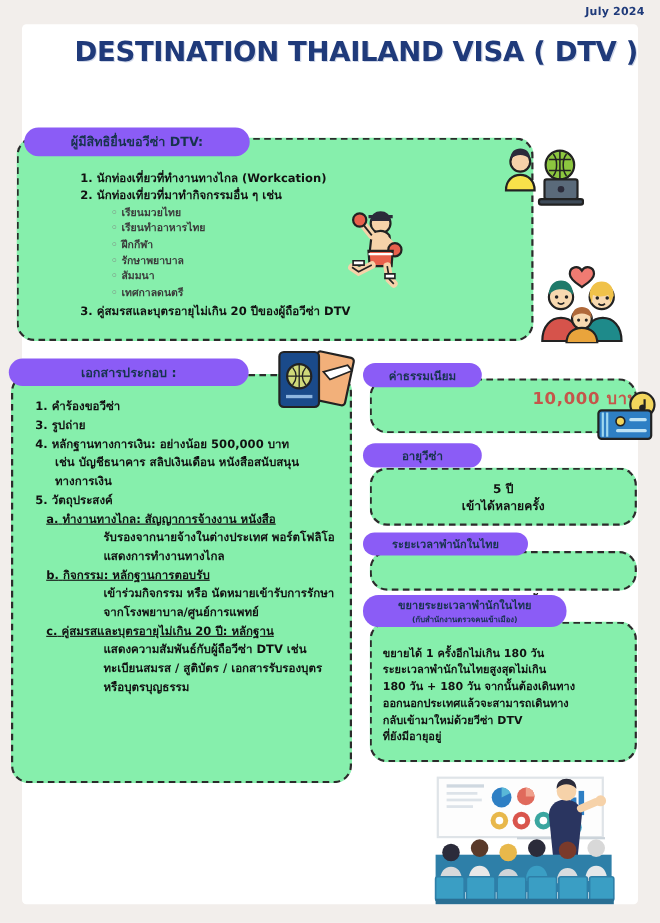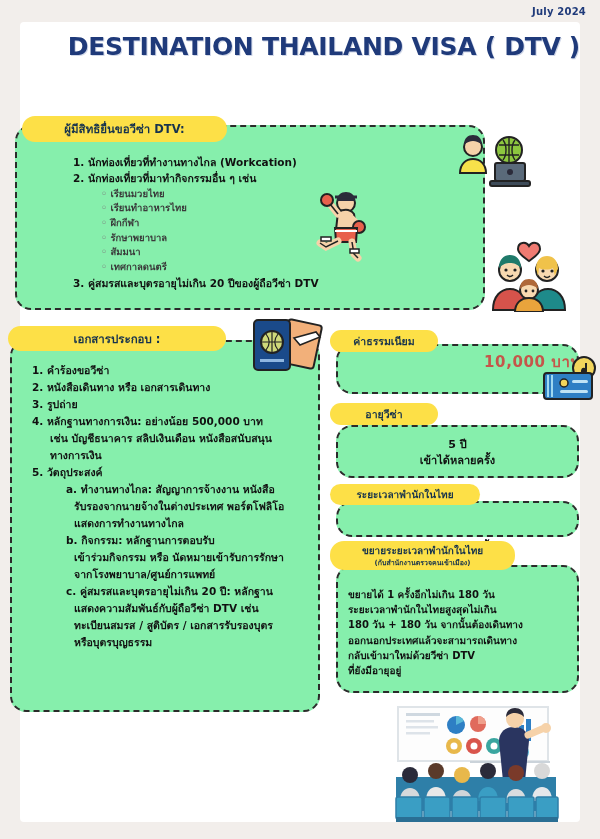--- a/index.html
+++ b/index.html
@@ -32,21 +32,21 @@
   
   .panel{
     position:absolute;
     border:2px dashed #2b2b2b;
     border-radius:16px;
     background:#86efac;
     box-sizing:border-box;
   }
   .pill{
     position:absolute;
-    background:#fde047;
+    background:#8b5cf6;
     border-radius:14px;
     color:#17334d;
     font-weight:bold;
     display:flex;flex-direction:column;
     align-items:center;justify-content:center;
     box-sizing:border-box;
     z-index:4;
     text-align:center;
   }
   .pill .sub{font-size:7px;font-weight:bold;margin-top:-1px;}
@@ -66,22 +66,22 @@
 
   
   #p-docs{left:10px;top:340px;width:310px;height:372px;}
   #pill-docs{left:8px;top:326px;width:218px;height:25px;font-size:11.5px;}
   .doc-list{
     position:absolute;left:14px;top:20px;width:288px;
     font-size:10.5px;font-weight:bold;color:#111;line-height:1.62;
   }
   .doc-list .l1{margin-left:6px;}
   .doc-list .cont{margin-left:24px;}
-  .doc-list .l2{margin-left:40px;}
-  .doc-list .l2c{margin-left:48px;}
+  .doc-list .l2{margin-left:16px;text-decoration:underline;}
+  .doc-list .l2c{margin-left:68px;}
 
   
   #p-fee{left:336px;top:344px;width:243px;height:50px;}
   #pill-fee{left:330px;top:330px;width:108px;height:22px;font-size:10.5px;}
   .fee-val{
     position:absolute;left:0;top:4px;width:243px;text-align:right;
     font-size:15px;font-weight:bold;color:#c5564a;letter-spacing:.6px;
   }
 
   #p-valid{left:336px;top:425px;width:243px;height:53px;}
@@ -145,24 +145,20 @@
   </div>
   <div class="pill" id="pill-eligible">
     <span>ผู้มีสิทธิยื่นขอวีซ่า DTV:</span>
   </div>
 
   <div class="panel" id="p-docs">
     <div class="doc-list">
       <div class="l1">
         <span>1.</span>
         <span>คำร้องขอวีซ่า</span>
-      </div>
-      <div class="l1">
-        <span>2.</span>
-        <span>หนังสือเดินทาง หรือ เอกสารเดินทาง</span>
       </div>
       <div class="l1">
         <span>3.</span>
         <span>รูปถ่าย</span>
       </div>
       <div class="l1">
         <span>4.</span>
         <span>หลักฐานทางการเงิน: อย่างน้อย 500,000 บาท</span>
       </div>
       <div class="cont">เช่น บัญชีธนาคาร สลิปเงินเดือน หนังสือสนับสนุน</div>

